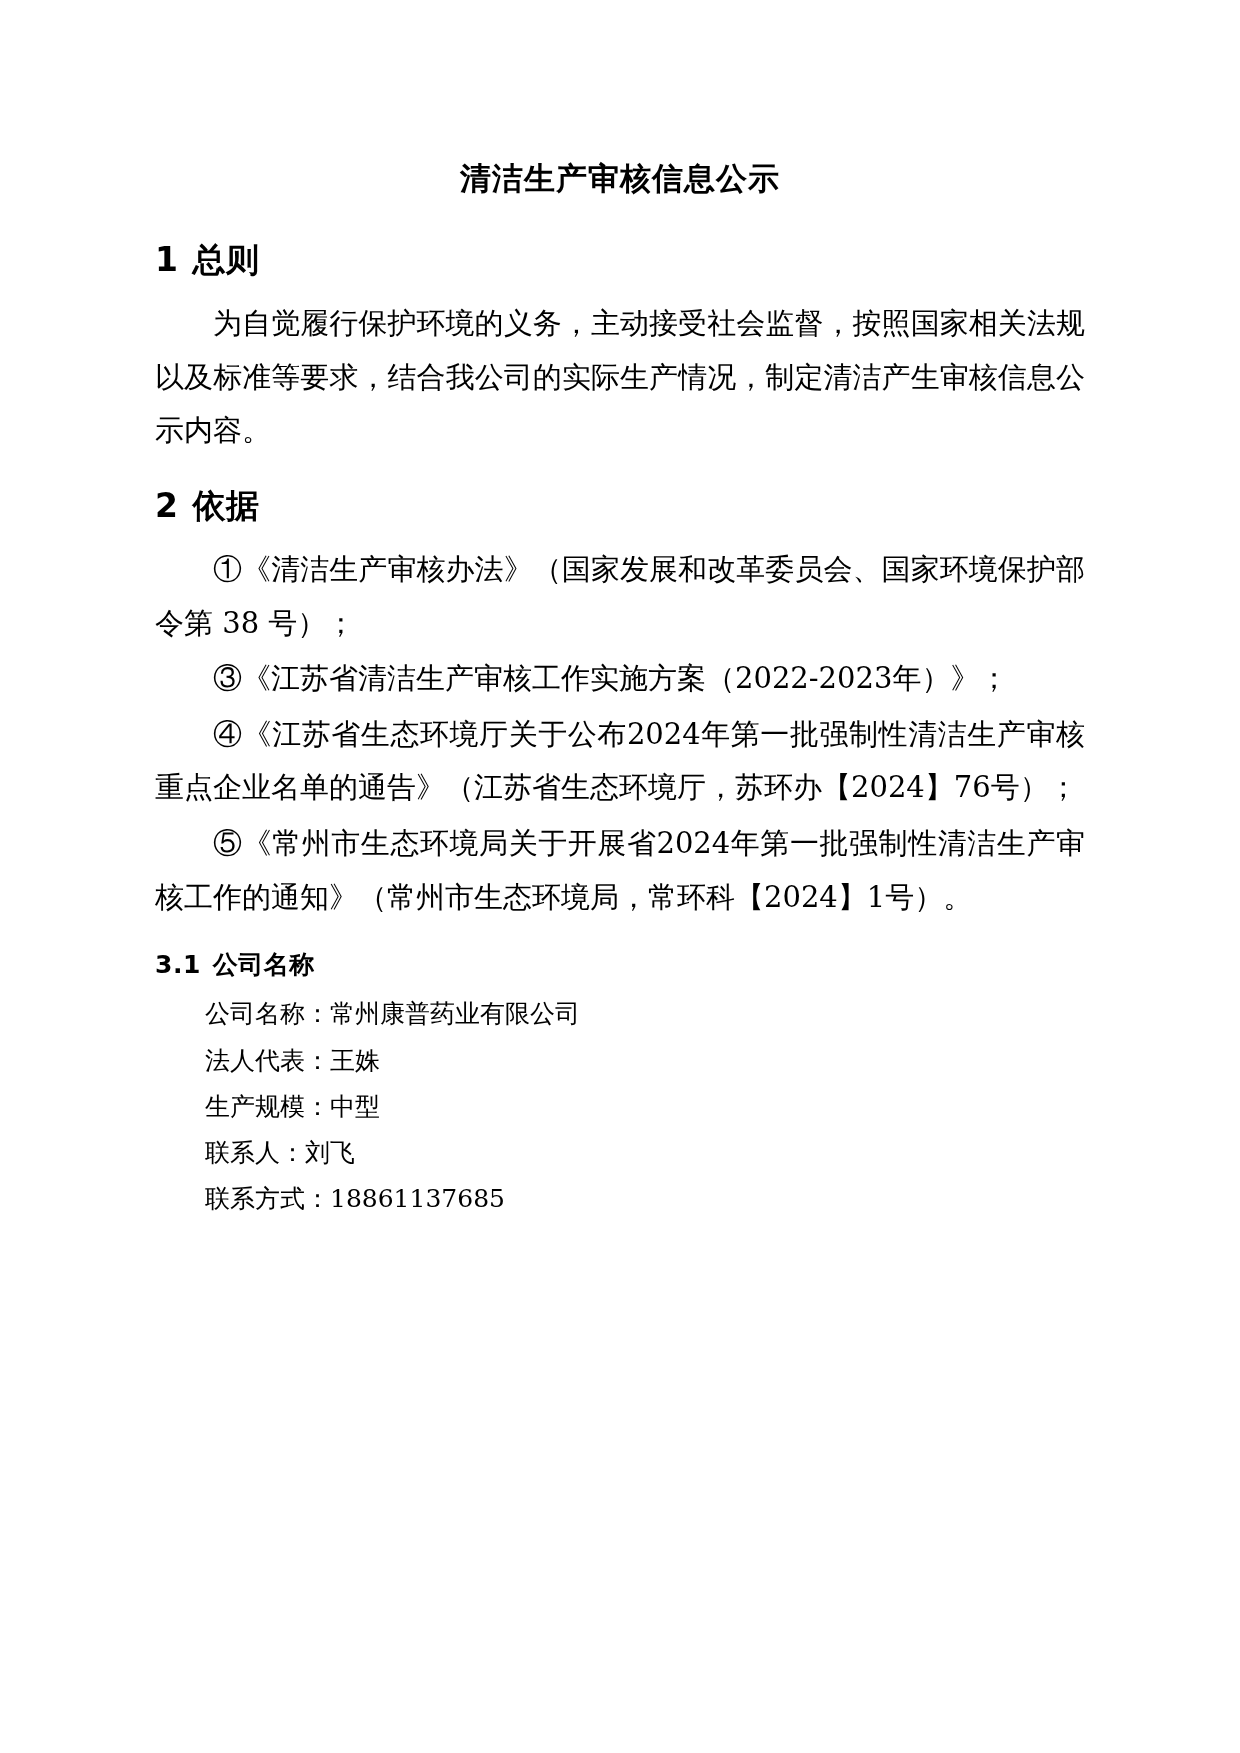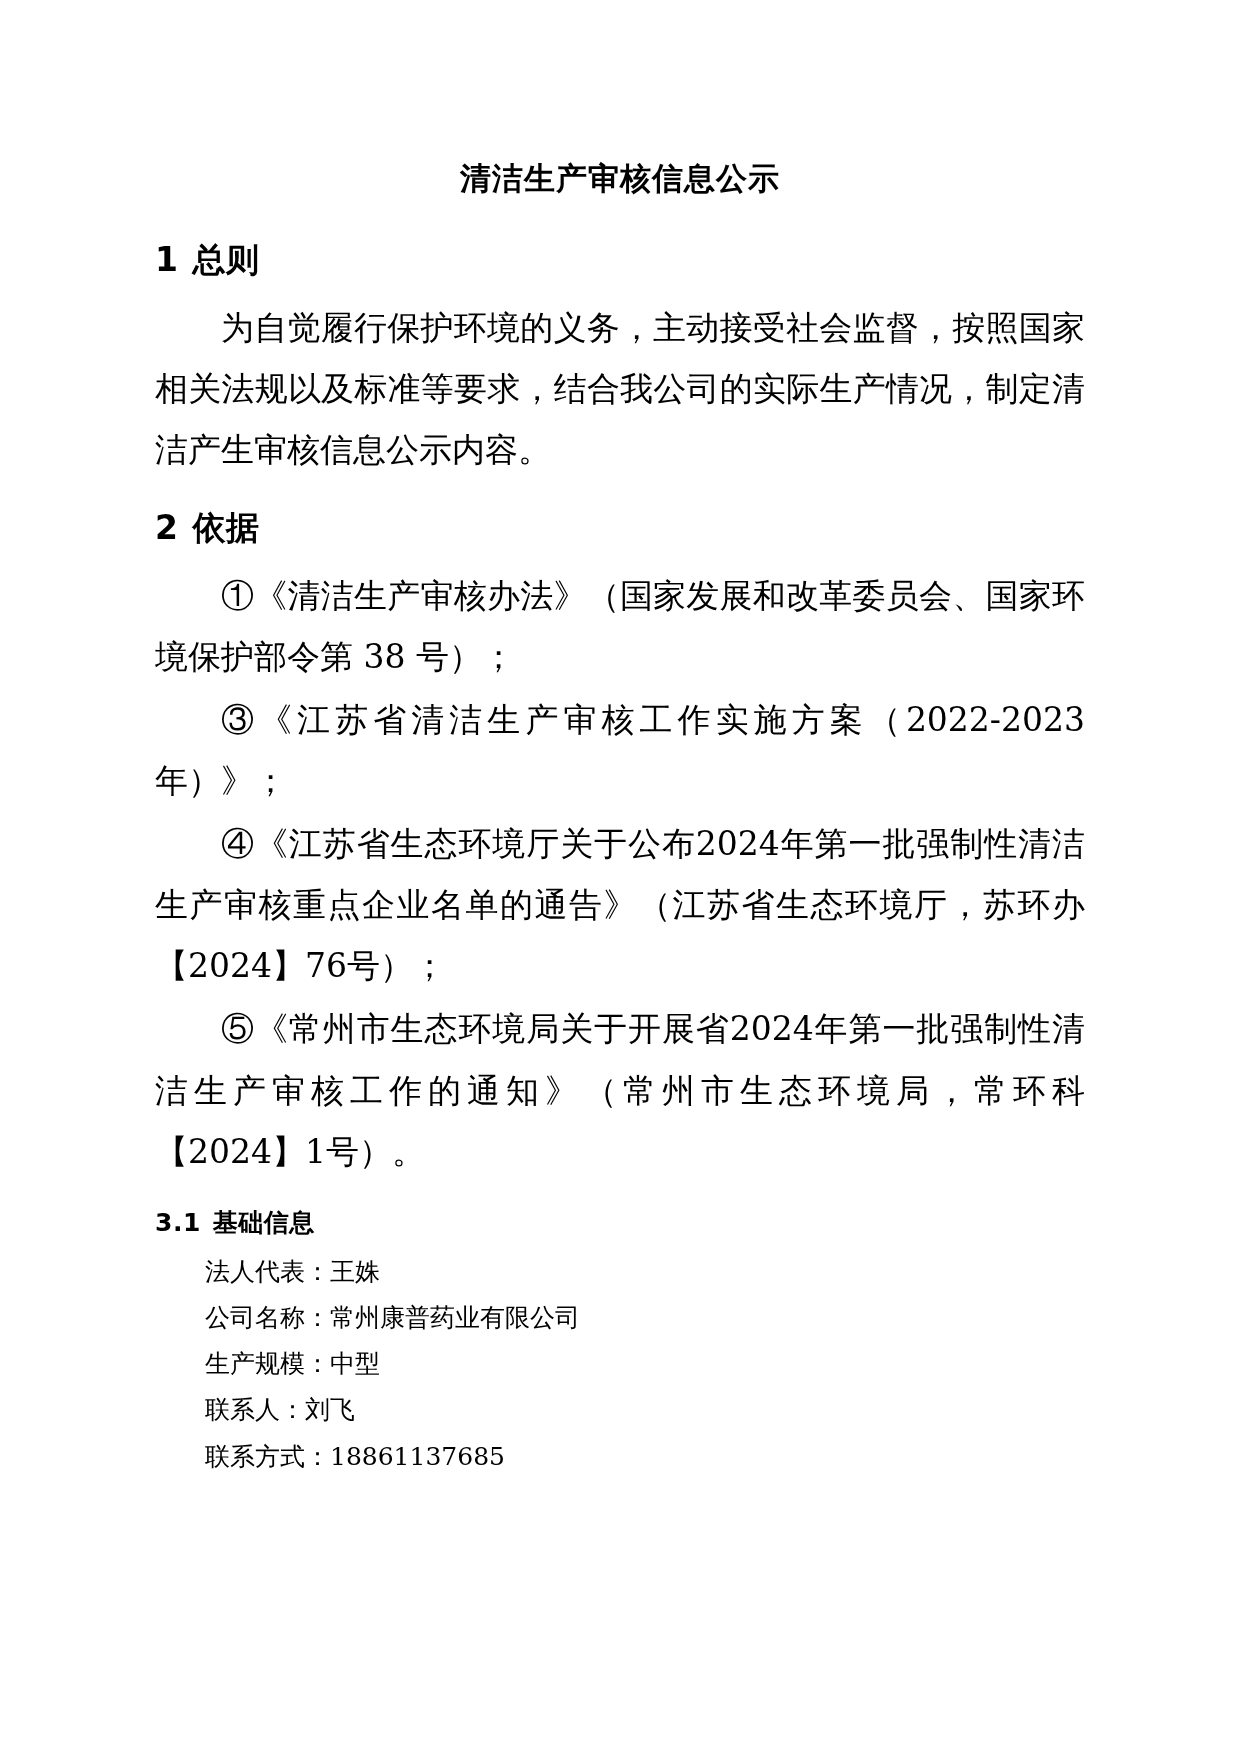--- a/index.html
+++ b/index.html
@@ -40,21 +40,21 @@
     font-family: "DejaVu Sans", "Liberation Sans", sans-serif;
     font-weight: bold;
     font-size: 25px;
     margin: 24px 0 10px 0;
     letter-spacing: 0.5px;
   }
   .h2 .num {
     margin-right: 12px;
   }
   p.body {
-    font-size: 33px;
+    font-size: 29px;
     line-height: 1.85;
     margin: 0 0 2px 0;
     text-align: justify;
     text-justify: inter-ideograph;
     text-indent: 2em;
   }
   .info-line {
     font-size: 25px;
     line-height: 1.85;
     margin: 0;
@@ -76,21 +76,21 @@
   <div class="h1">
     <span class="num">2</span><span>依据</span>
   </div>
   <p class="body">①《清洁生产审核办法》（国家发展和改革委员会、国家环境保护部令第 38 号）；</p>
   <p class="body">③《江苏省清洁生产审核工作实施方案（2022-2023年）》；</p>
   <p class="body">④《江苏省生态环境厅关于公布2024年第一批强制性清洁生产审核重点企业名单的通告》（江苏省生态环境厅，苏环办【2024】76号）；</p>
   <p class="body">⑤《常州市生态环境局关于开展省2024年第一批强制性清洁生产审核工作的通知》（常州市生态环境局，常环科【2024】1号）。</p>
 
 
   <div class="h2">
-    <span class="num">3.1</span><span>基础信息</span>
+    <span class="num">3.1</span><span>公司名称</span>
   </div>
+  <div class="info-line">公司名称：常州康普药业有限公司</div>
   <div class="info-line">法人代表：王姝</div>
-  <div class="info-line">公司名称：常州康普药业有限公司</div>
   <div class="info-line">生产规模：中型</div>
   <div class="info-line">联系人：刘飞</div>
   <div class="info-line">联系方式：18861137685</div>
 
 </div>
 
 </body></html>

